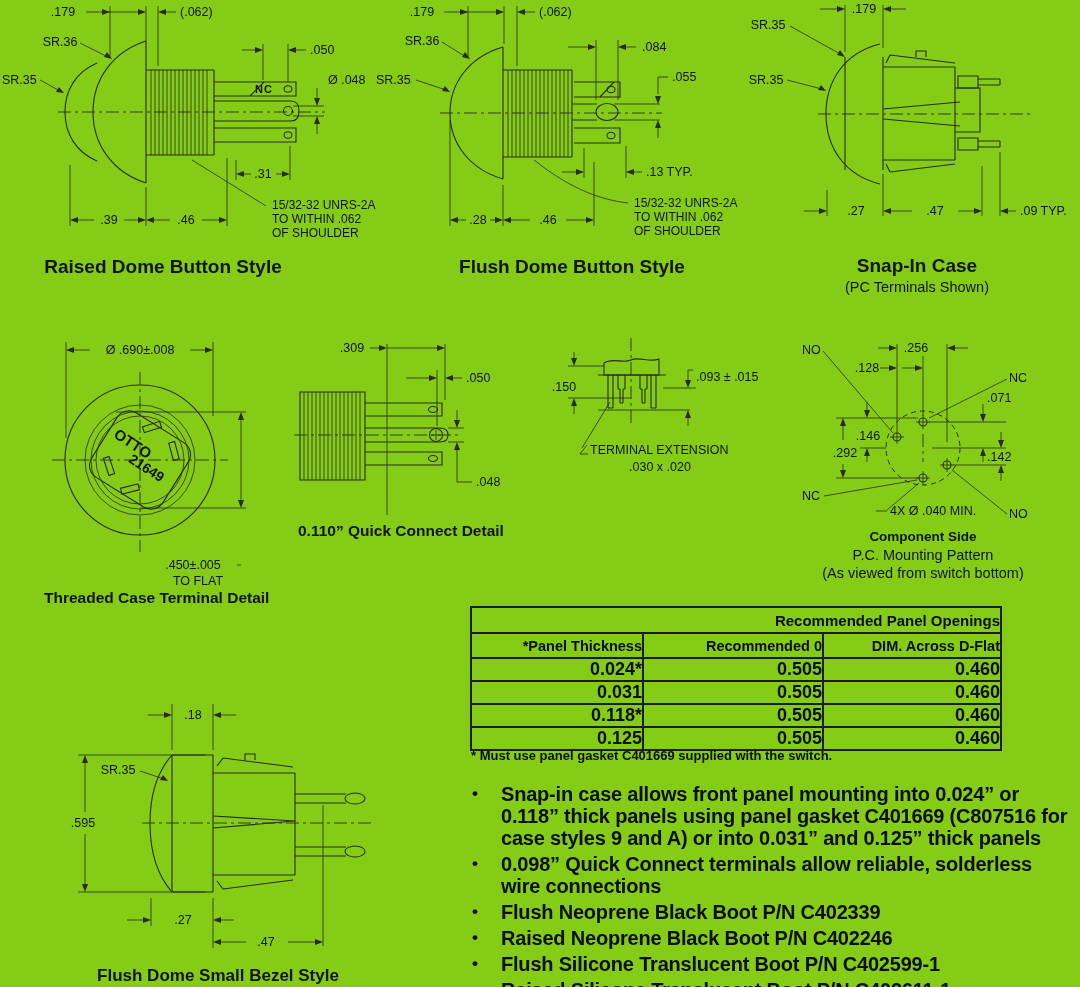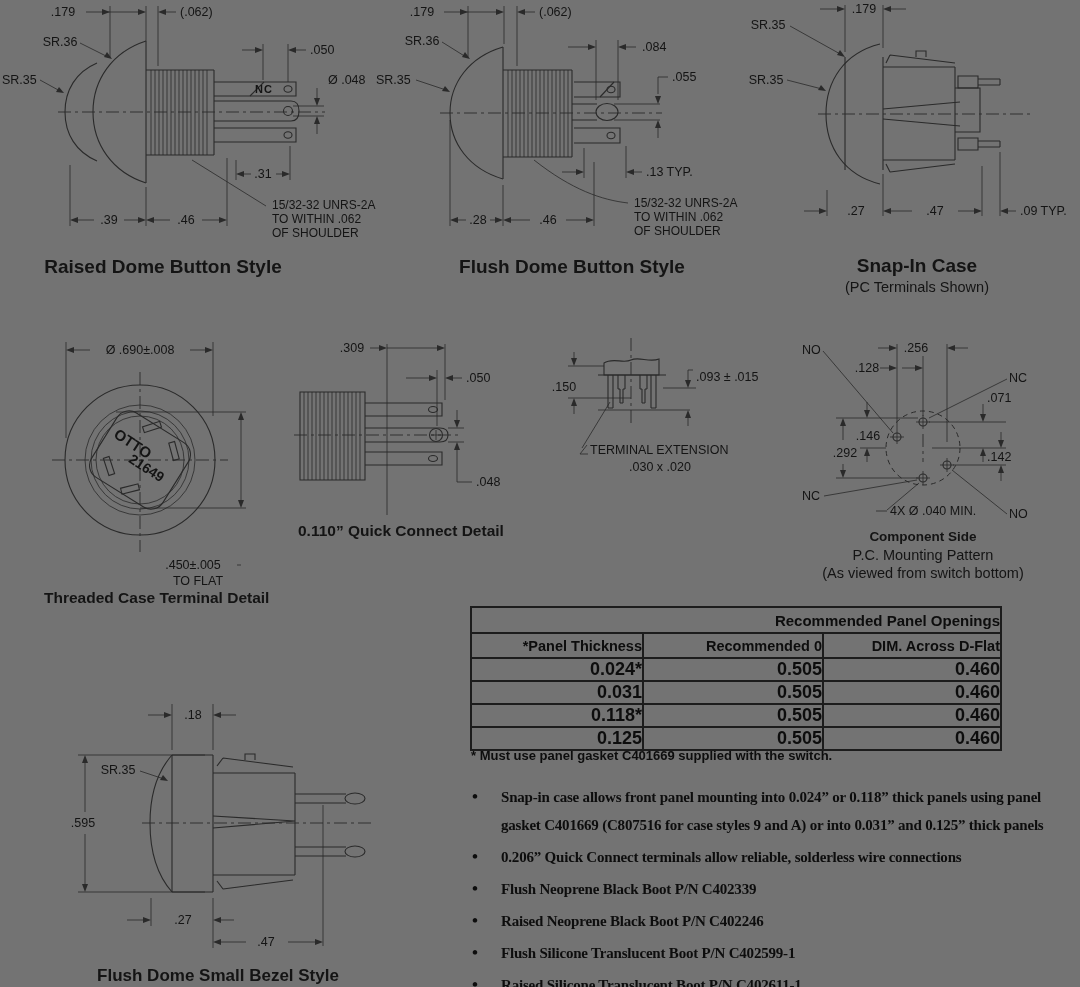--- a/index.html
+++ b/index.html
@@ -1,16 +1,16 @@
 <!DOCTYPE html>
 <html><head>
 <meta charset="utf-8">
 <style>
   html,body{margin:0;padding:0;background:#e8e8e8;}
-  .canvas{position:relative;width:1080px;height:987px;background:#737373;overflow:hidden;
+  .canvas{position:relative;width:1080px;height:987px;background:#84cc16;overflow:hidden;
           font-family:"Liberation Sans",sans-serif;color:#141414;}
   svg.fig{position:absolute;overflow:visible;}
   .fig path,.fig line,.fig rect,.fig circle,.fig ellipse{stroke:#2a2a2a;stroke-width:1.1;fill:none;}
   .fig .thin{stroke-width:0.8;}
   .fig .cl{stroke-dasharray:13 4 3 4;stroke-width:0.9;}
   .fig .dash{stroke-dasharray:5 4;stroke-width:1;}
   .fig .ar{fill:#2a2a2a;stroke:none;}
   .fig text{fill:#141414;stroke:none;font-family:"Liberation Sans",sans-serif;}
   .dim{font-size:12.5px;}
   .lblsm{font-size:12px;}
@@ -25,22 +25,22 @@
   .panel-table{position:absolute;left:470px;top:606px;width:530px;}
   .panel-table table{border-collapse:collapse;width:530px;table-layout:fixed;}
   .panel-table td,.panel-table th{border:2px solid #1c1c1c;text-align:right;padding:0;
       font-family:"Liberation Sans",sans-serif;color:#0d0d0d;}
   .panel-table .t-title{font-size:15px;font-weight:bold;height:26px;}
   .panel-table .t-head th{font-size:14.5px;font-weight:bold;height:23px;margin-top:48px;}
   .panel-table .t-row td{font-size:18px;font-weight:bold;height:21px;}
   .footnote{position:absolute;left:471px;top:748px;font-size:13px;font-weight:bold;color:#0d0d0d;}
   
   .bullets{position:absolute;left:468px;top:783px;width:608px;margin:0;padding:0;list-style:none;}
-  .bullets li{position:relative;padding-left:33px;margin:0 0 4px 0;font-size:15px;line-height:28px;
-      font-weight:bold;color:#0d0d0d;letter-spacing:-0.2px;font-family:Liberation Serif, serif;}
+  .bullets li{position:relative;padding-left:33px;margin:0 0 4px 0;font-size:20px;line-height:22px;
+      font-weight:bold;color:#0d0d0d;letter-spacing:-0.2px;}
   .bullets li::before{content:"\2022";position:absolute;left:4px;top:0;font-size:17px;}
 </style>
 </head>
 <body>
 
 <div class="canvas">
 
   <svg class="fig" style="left:0;top:0" width="365" height="290" viewBox="0 0 365 290">
     <g>
       <path d="M97,63 C76,72 65,90 65,112 C65,134 76,152 97,161"></path>
@@ -375,20 +375,20 @@
         <td>0.505</td>
         <td>0.460</td>
       </tr>
     </tbody>
       </table>
   </div>
   <div class="footnote">* Must use panel gasket C401669 supplied with the switch.</div>
 
   <ul class="bullets">
     <li>Snap-in case allows front panel mounting into 0.024” or 0.118” thick panels using panel gasket C401669 (C807516 for case styles 9 and A) or into 0.031” and 0.125” thick panels</li>
-    <li>0.206” Quick Connect terminals allow reliable, solderless wire connections</li>
+    <li>0.098” Quick Connect terminals allow reliable, solderless wire connections</li>
     <li>Flush Neoprene Black Boot P/N C402339</li>
     <li>Raised Neoprene Black Boot P/N C402246</li>
     <li>Flush Silicone Translucent Boot P/N C402599-1</li>
     <li>Raised Silicone Translucent Boot P/N C402611-1</li>
   </ul>
 
 </div>
 
 </body></html>

